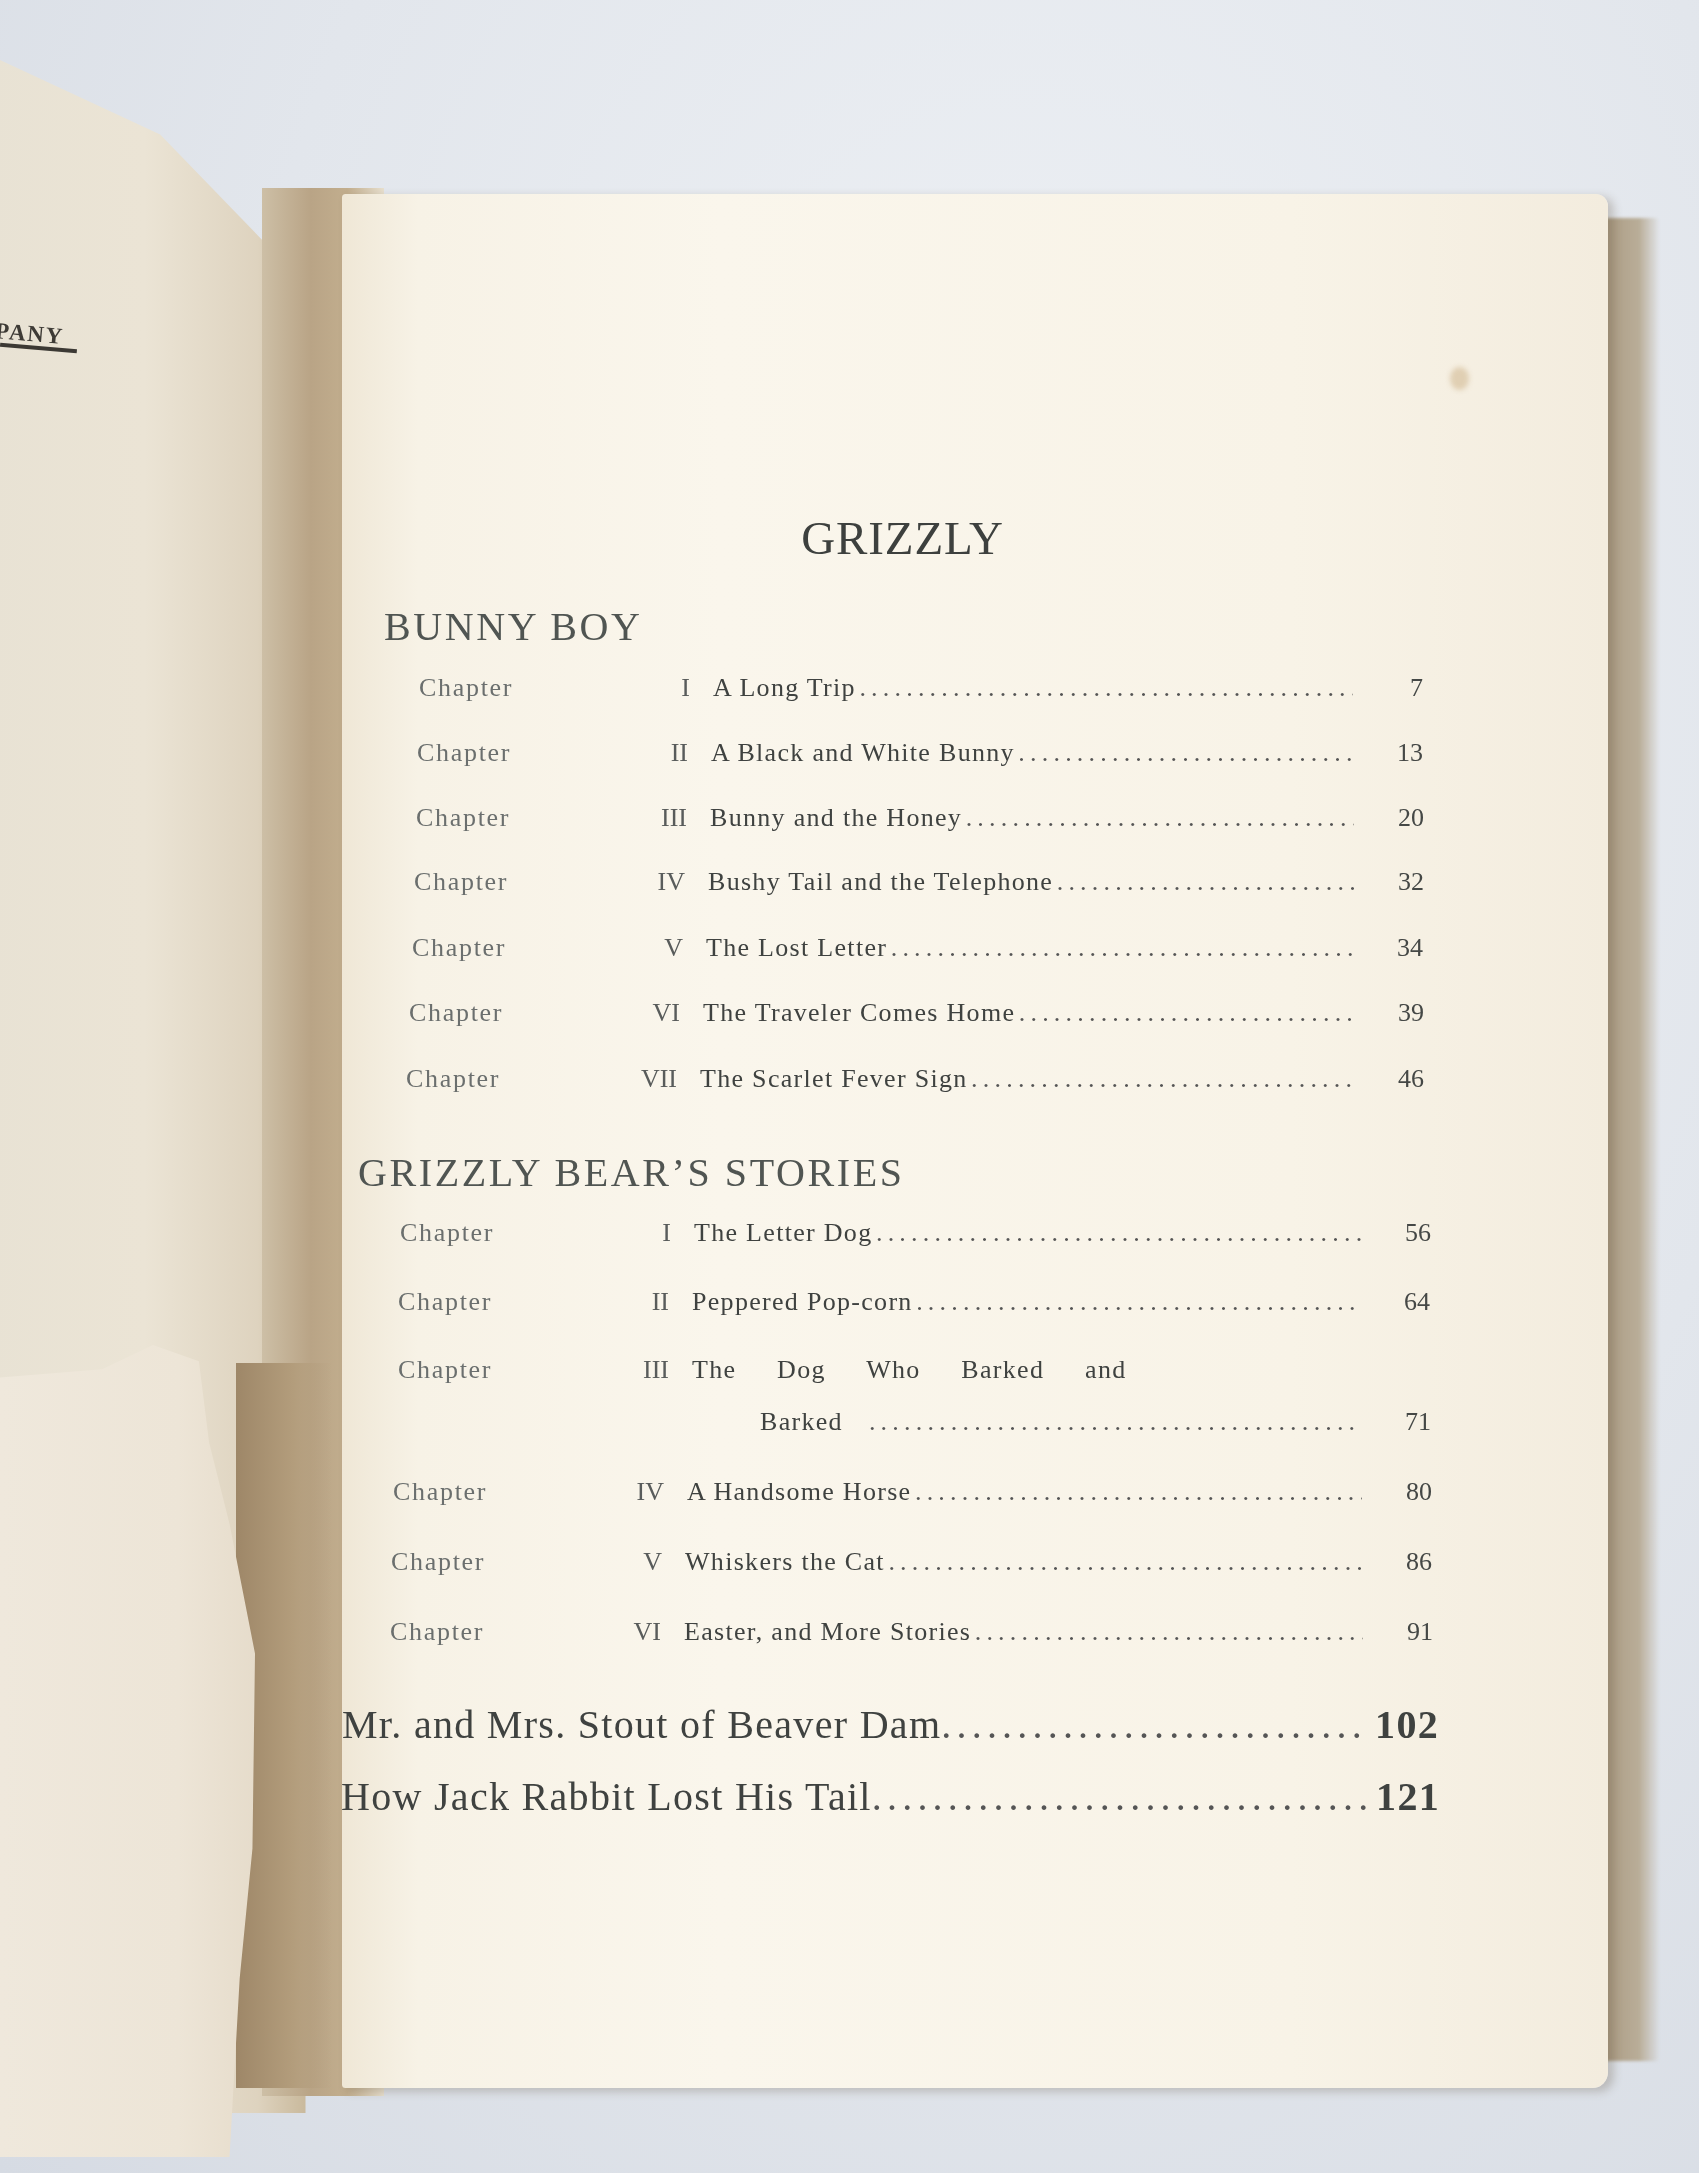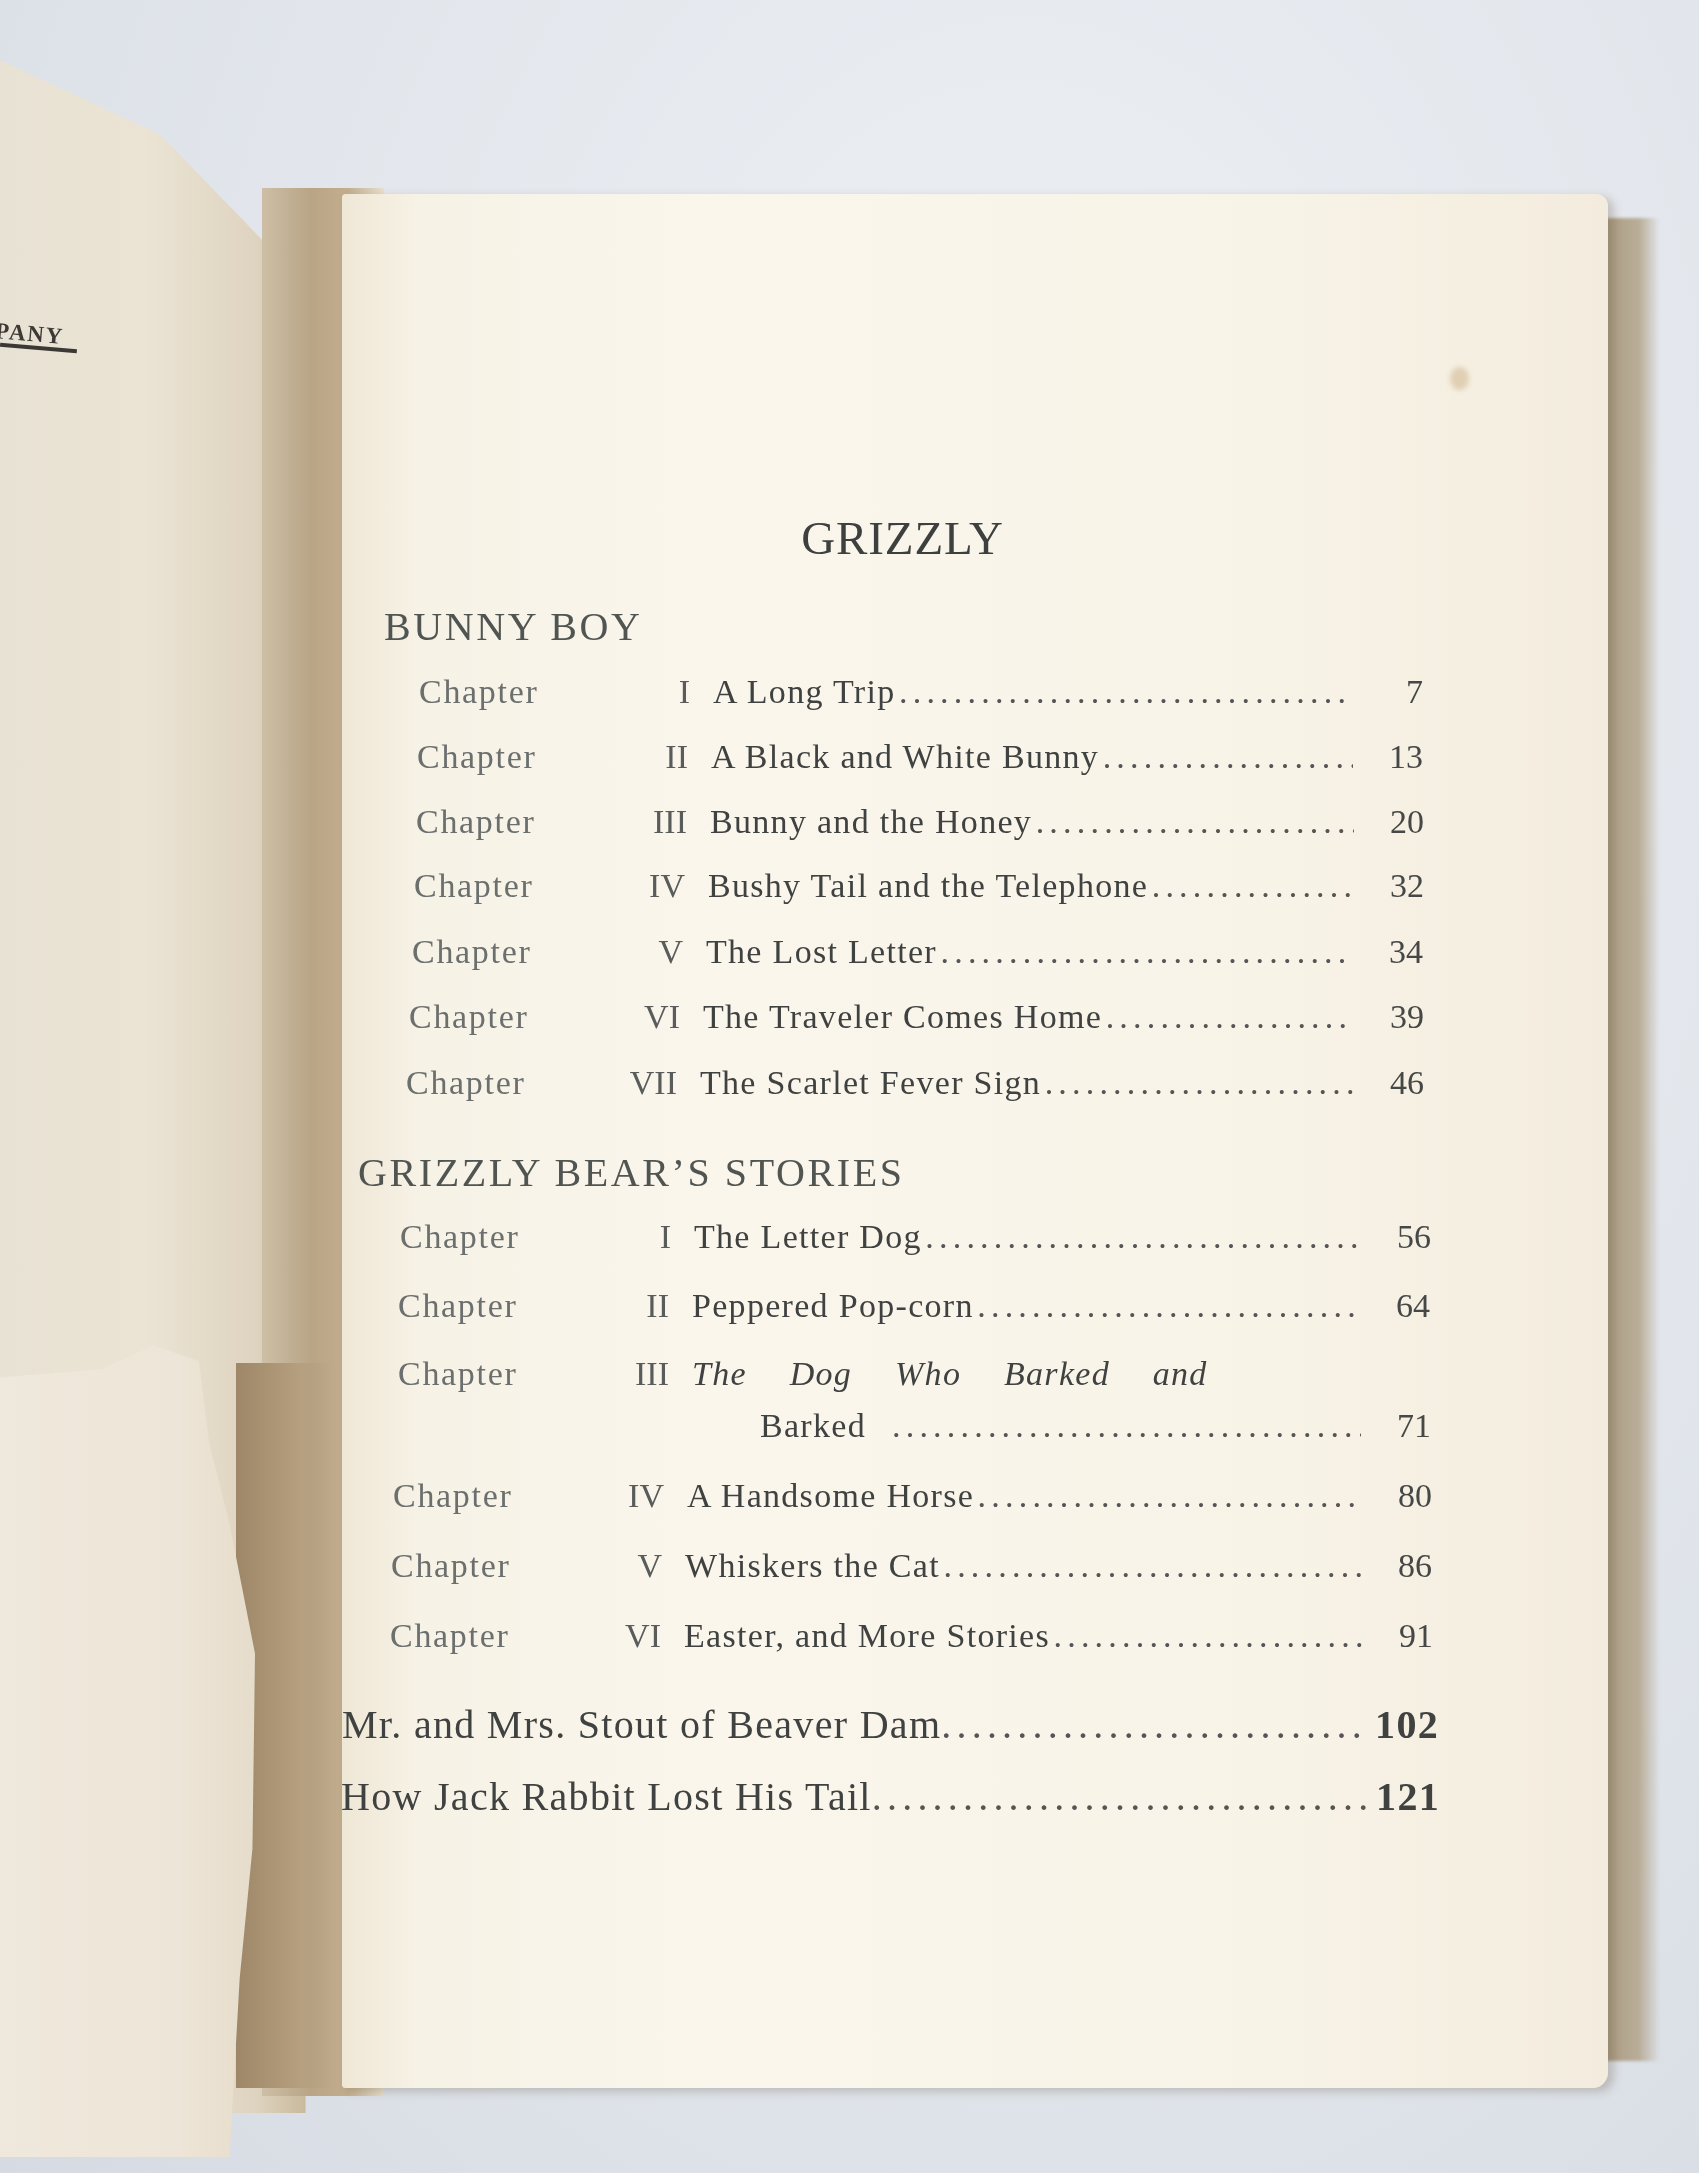--- a/index.html
+++ b/index.html
@@ -47,21 +47,21 @@
   }
   .company-rule {
     left:0px; top:346px; width:77px; height:3.5px; background:#3c3934; transform: rotate(5deg);
   }
   .title {
     left:0; width:1700px; top:511px; text-align:center;
     padding-left:105px; box-sizing:border-box;
     font-size:47px; letter-spacing:0.9px; color:#3d403e;
   }
   .section { font-size:40px; letter-spacing:2.6px; color:#505552; }
-  .row { position:absolute; display:flex; align-items:baseline; font-size:34px; color:#505351; }
+  .row { position:absolute; display:flex; align-items:baseline; font-size:26px; color:#505351; }
   .row .ch { width:175px; color:#6b6f6e; letter-spacing:1.7px; }
   .row .num { width:96px; text-align:right; padding-right:23px; color:#595c5b; }
   .row .t { flex:1; display:flex; align-items:baseline; white-space:nowrap; color:#3f4240; letter-spacing:1.3px; overflow:hidden; }
   .row .t .txt { flex:0 0 auto; }
   .row .t .dots { flex:1 1 auto; overflow:hidden; letter-spacing:5.2px; color:#555; padding-left:3.5px; }
   .row .pg { width:70px; text-align:right; color:#454846; }
   .plain { position:absolute; display:flex; align-items:baseline; font-size:40px; color:#3f4240; letter-spacing:1.3px; white-space:nowrap; }
   .plain .dots { flex:1; overflow:hidden; letter-spacing:5.2px; color:#555; }
   .plain .pg { width:70px; text-align:right;font-weight:bold; }
   .stain { left:1450px; top:367px; width:19px; height:23px; border-radius:50%; background:#e0cfb3; filter: blur(2.6px); }
@@ -163,21 +163,21 @@
   <span class="num">II</span>
   <span class="t">
       <span class="txt">Peppered Pop-corn</span>
       <span class="dots">...............................................................</span>
     </span>
   <span class="pg">64</span>
 </div>
 <div class="row" style="left:398px; top:1355px; width:1032px;">
   <span class="ch">Chapter</span>
   <span class="num">III</span>
-  <span class="t" style="word-spacing:33px;font-style:italic;">
+  <span class="t" style="word-spacing:33px;">
       <span class="txt">The Dog Who Barked and</span>
     </span>
   <span class="pg"></span>
 </div>
 <div class="row" style="left:760px; top:1407px; width:671px;">
   <span class="t">
       <span class="txt">Barked</span>
       <span class="dots" style="padding-left:26px;">...............................................................</span>
     </span>
   <span class="pg">71</span>

